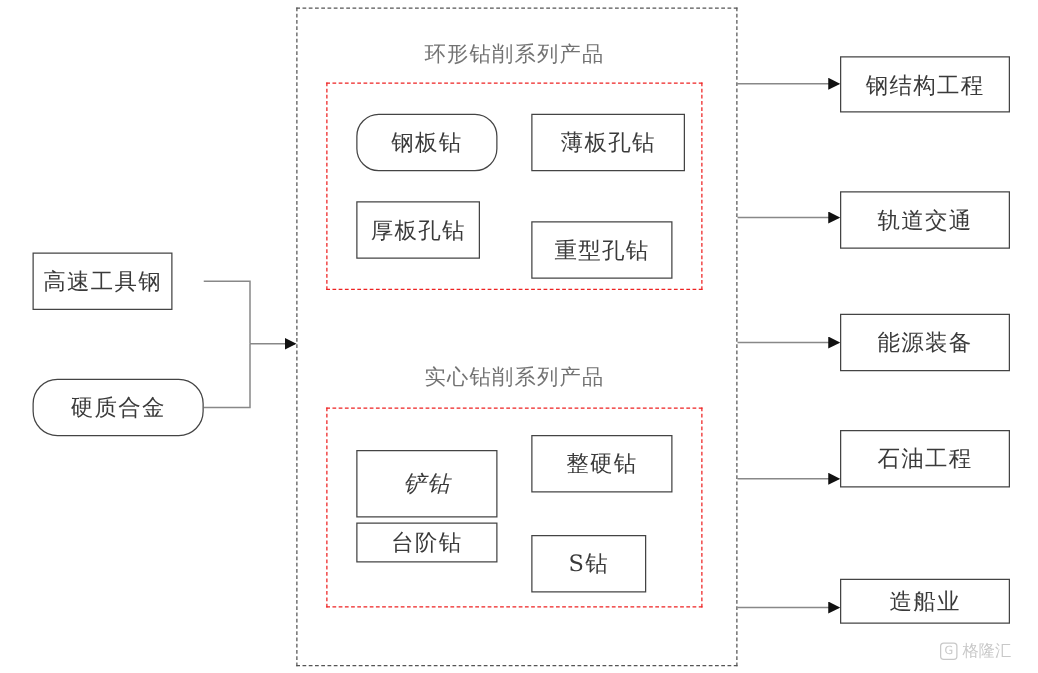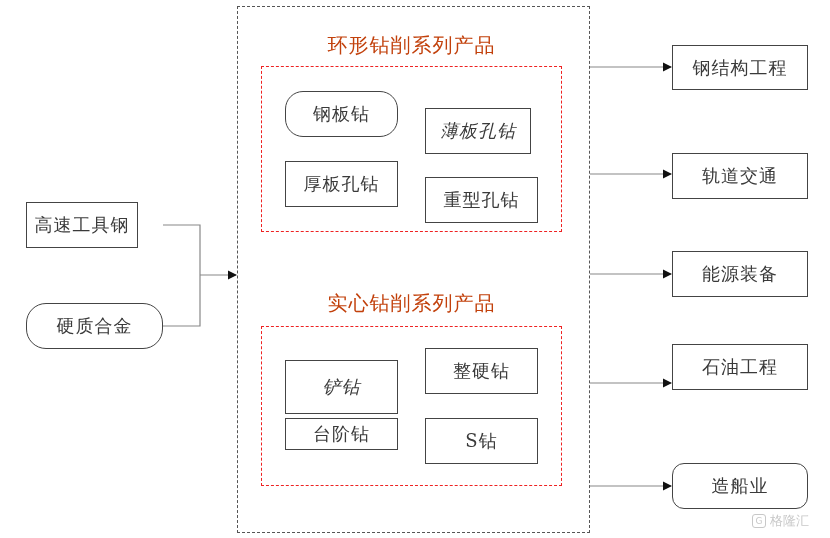--- a/index.html
+++ b/index.html
@@ -4,21 +4,21 @@
 <style>
   html, body { margin: 0; padding: 0; background: #ffffff; }
   body { width: 830px; height: 538px; position: relative; overflow: hidden;
          font-family: "DejaVu Serif", "Liberation Serif", serif; color: #333; }
   .box { position: absolute; box-sizing: border-box; border: 1.5px solid #444; background: #fff;
          display: flex; align-items: center; justify-content: center; font-size: 18px; color: #3a3a3a;
          letter-spacing: 1px; }
   .outer { position: absolute; left: 237px; top: 6px; width: 353px; height: 527px; box-sizing: border-box;
            border: 1.5px dashed #555; }
   .red { position: absolute; box-sizing: border-box; border: 1.5px dashed #ee2222; }
-  .group-title { position: absolute; font-size: 20px; color: #c2410c; letter-spacing: 1px; text-align: center; }
+  .group-title { position: absolute; font-size: 17px; color: #737373; letter-spacing: 1px; text-align: center; }
   svg.lines { position: absolute; left: 0; top: 0; }
   .watermark { position: absolute; left: 752px; top: 512px; font-family: "DejaVu Sans", sans-serif; font-size: 13px;
                color: #c8c8c8; display: flex; align-items: center; gap: 4px; }
   .wm-icon { width: 14px; height: 14px; border: 1.5px solid #c8c8c8; border-radius: 3px; box-sizing: border-box;
              font-size: 9px; display: flex; align-items: center; justify-content: center; }
 </style>
 </head>
 <body>
 
 <svg class="lines" width="830" height="538">
@@ -40,33 +40,33 @@
 </svg>
 
 <div class="box" style="left:26px;top:202px;width:112px;height:46px;">高速工具钢</div>
 <div class="box" style="left:26px;top:303px;width:137px;height:46px;border-radius:20px;">硬质合金</div>
 
 <div class="outer"></div>
 
 <div class="group-title" style="left:261px;top:32px;width:301px;">环形钻削系列产品</div>
 <div class="red" style="left:261px;top:66px;width:301px;height:166px;"></div>
 <div class="box" style="left:285px;top:91px;width:113px;height:46px;border-radius:18px;">钢板钻</div>
-<div class="box" style="left:425px;top:108px;width:106px;height:46px;font-style:italic;">薄板孔钻</div>
-<div class="box" style="left:285px;top:161px;width:113px;height:46px;">厚板孔钻</div>
+<div class="box" style="left:425px;top:91px;width:123px;height:46px;">薄板孔钻</div>
+<div class="box" style="left:285px;top:161px;width:99px;height:46px;">厚板孔钻</div>
 <div class="box" style="left:425px;top:161px;width:113px;height:46px;margin-top:16px;">重型孔钻</div>
 
 <div class="group-title" style="left:261px;top:290px;width:301px;">实心钻削系列产品</div>
 <div class="red" style="left:261px;top:326px;width:301px;height:160px;"></div>
 <div class="box" style="left:285px;top:360px;width:113px;height:54px;font-style:italic;">铲钻</div>
 <div class="box" style="left:425px;top:348px;width:113px;height:46px;">整硬钻</div>
 <div class="box" style="left:285px;top:418px;width:113px;height:32px;">台阶钻</div>
-<div class="box" style="left:425px;top:418px;width:113px;height:46px;">S钻</div>
+<div class="box" style="left:425px;top:428px;width:92px;height:46px;">S钻</div>
 
 <div class="box" style="left:672px;top:45px;width:136px;height:45px;">钢结构工程</div>
 <div class="box" style="left:672px;top:153px;width:136px;height:46px;">轨道交通</div>
 <div class="box" style="left:672px;top:251px;width:136px;height:46px;">能源装备</div>
 <div class="box" style="left:672px;top:344px;width:136px;height:46px;">石油工程</div>
-<div class="box" style="left:672px;top:463px;width:136px;height:46px;border-radius:12px;">造船业</div>
+<div class="box" style="left:672px;top:463px;width:136px;height:36px;">造船业</div>
 
 <div class="watermark">
   <span class="wm-icon">G</span>
   <span>格隆汇</span>
 </div>
 
 </body></html>

